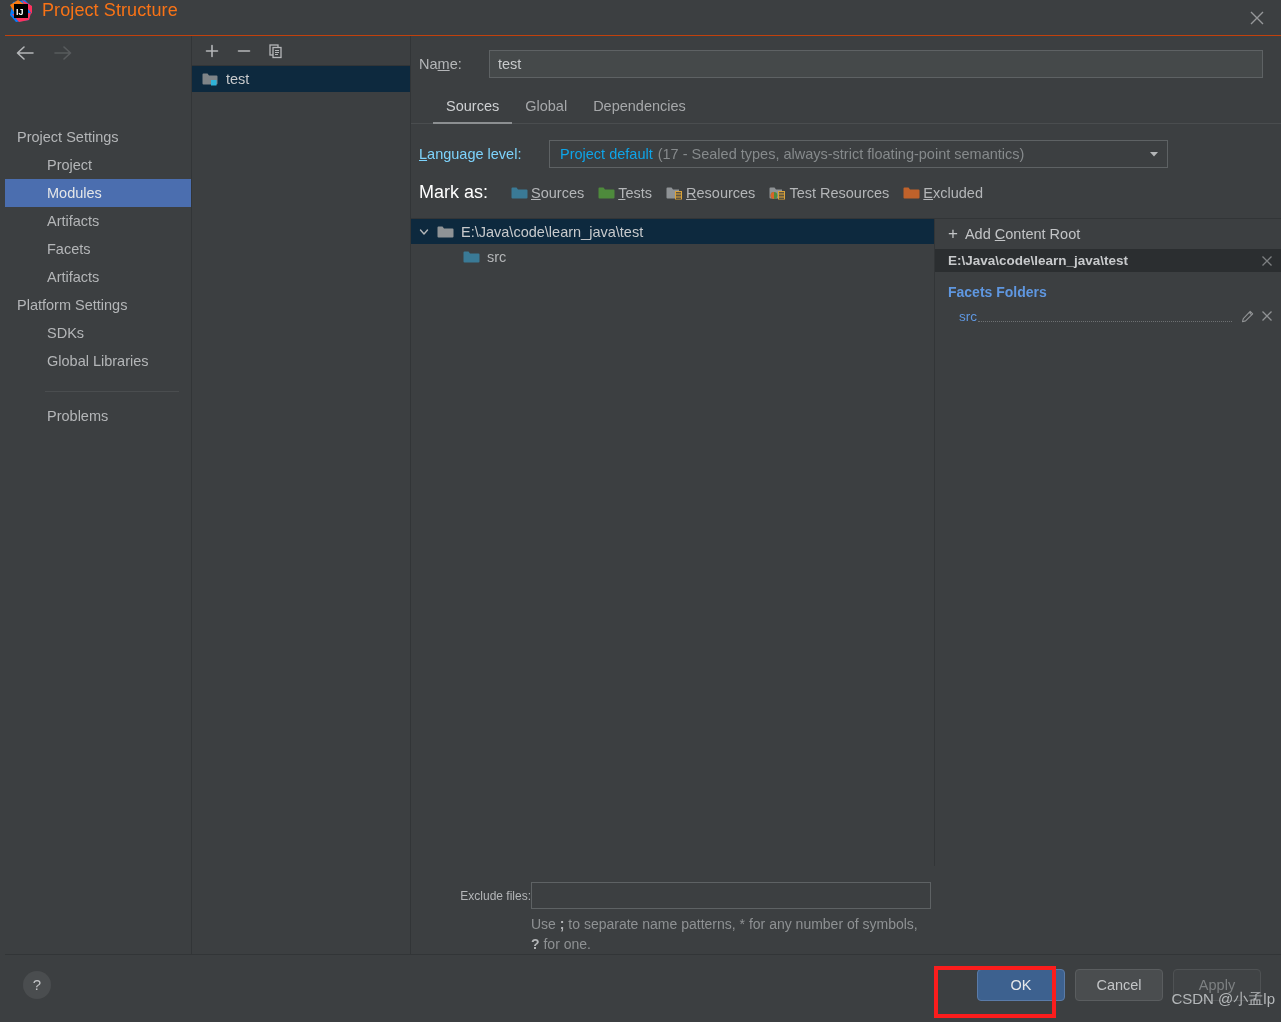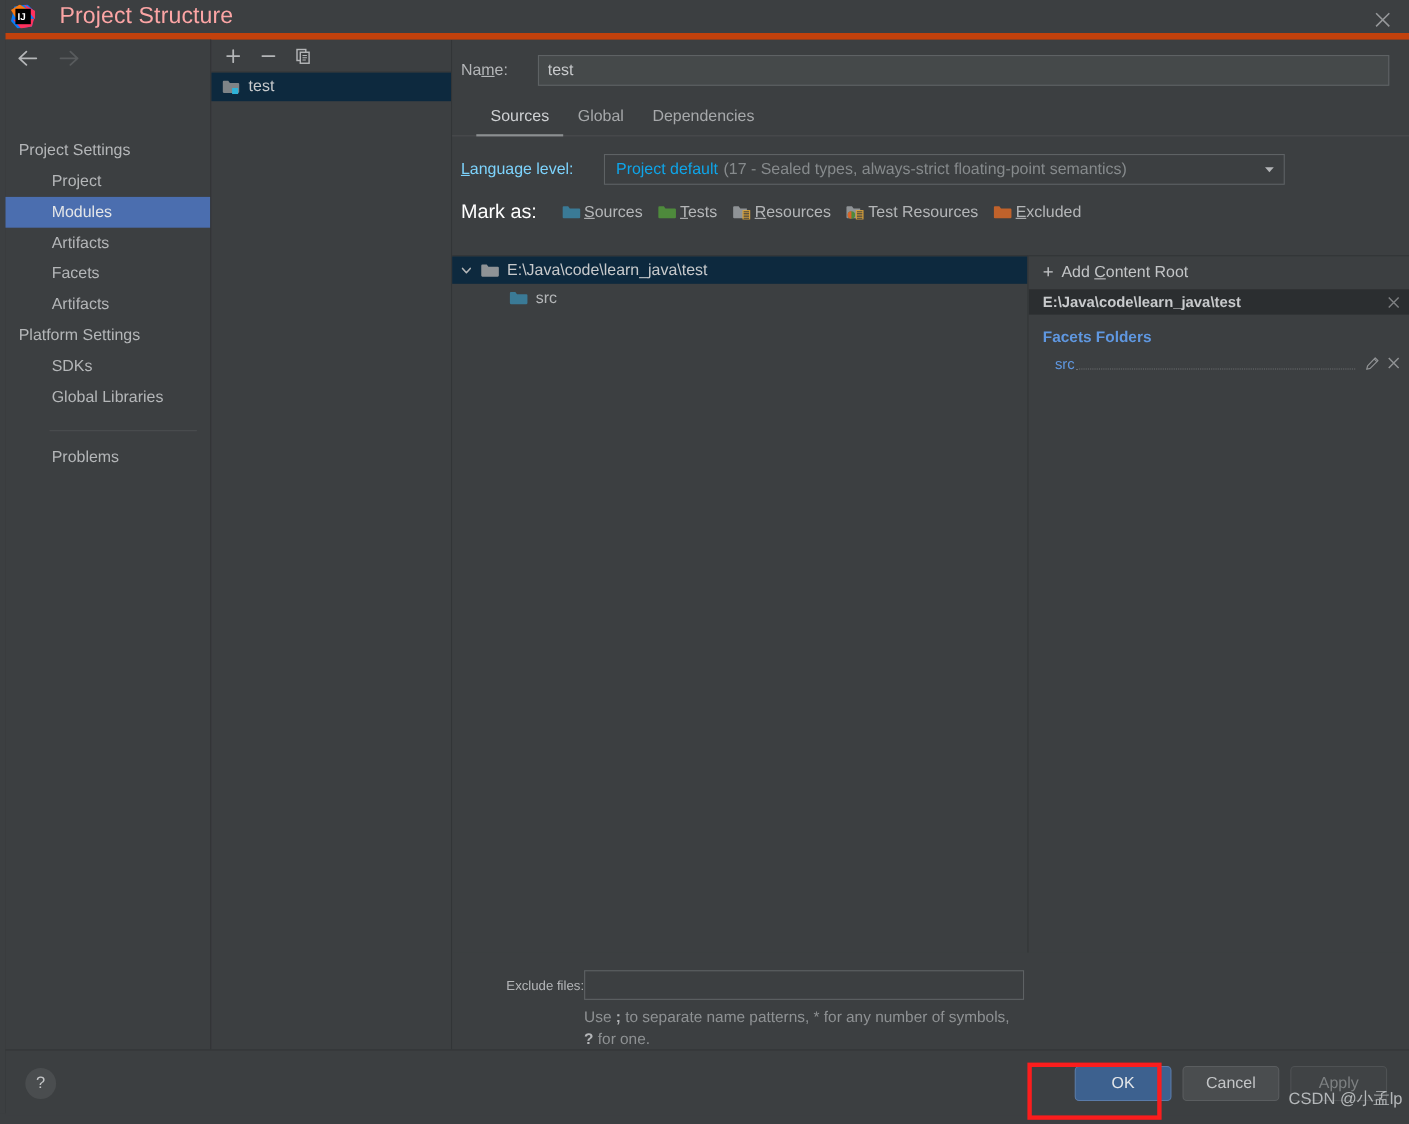--- a/index.html
+++ b/index.html
@@ -40,32 +40,32 @@
     left: 5px; top: 0;
     width: 1276px; height: 1014px;
     background: #3c3f41;
     display: flex; flex-direction: column;
   }
 
   
   .titlebar {
     height: 36px; min-height: 36px;
     background: #3c3f41;
-    display: flex; align-items: center;
+    display: flex; align-items: flex-start;
     position: relative;
-    border-bottom: 6px solid #c2410c;
+    border-bottom: 1px solid #c2410c;
   }
   .ij-logo {
     margin-left: 5px; width: 22px; height: 22px;
     position: relative; flex: 0 0 auto;
   }
   .ij-logo svg { display: block; }
   .title-text {
-    margin-left: 22px;
-    font-size: 21px; color: #fca5a5; letter-spacing: .1px;
+    margin-left: 10px;
+    font-size: 18px; color: #f97316; letter-spacing: .1px;
   }
   .win-close {
     position: absolute; right: 0; top: 0;
     width: 48px; height: 36px;
     display: flex; align-items: center; justify-content: center;
     cursor: pointer;
   }
   .win-close svg { opacity: .75; }
 
   
@@ -191,21 +191,21 @@
   .mark-btn {
     display: flex; align-items: center; gap: 3px;
     margin-right: 14px; cursor: pointer;
     font-size: 14.5px; color: #b4b6b8;
   }
   .mark-btn .mlabel .mnem { text-decoration: underline; }
 
   
   .content-area {
     flex: 1; display: flex; min-height: 0;
-    margin-top: 29px;
+    margin-top: 15px;
   }
   .tree-pane {
     flex: 1; min-width: 0;
     background: #3c3f41;
     border-top: 1px solid #323537;
     border-right: 1px solid #323537;
     overflow: hidden;
     position: relative;
   }
   .tree-row {

